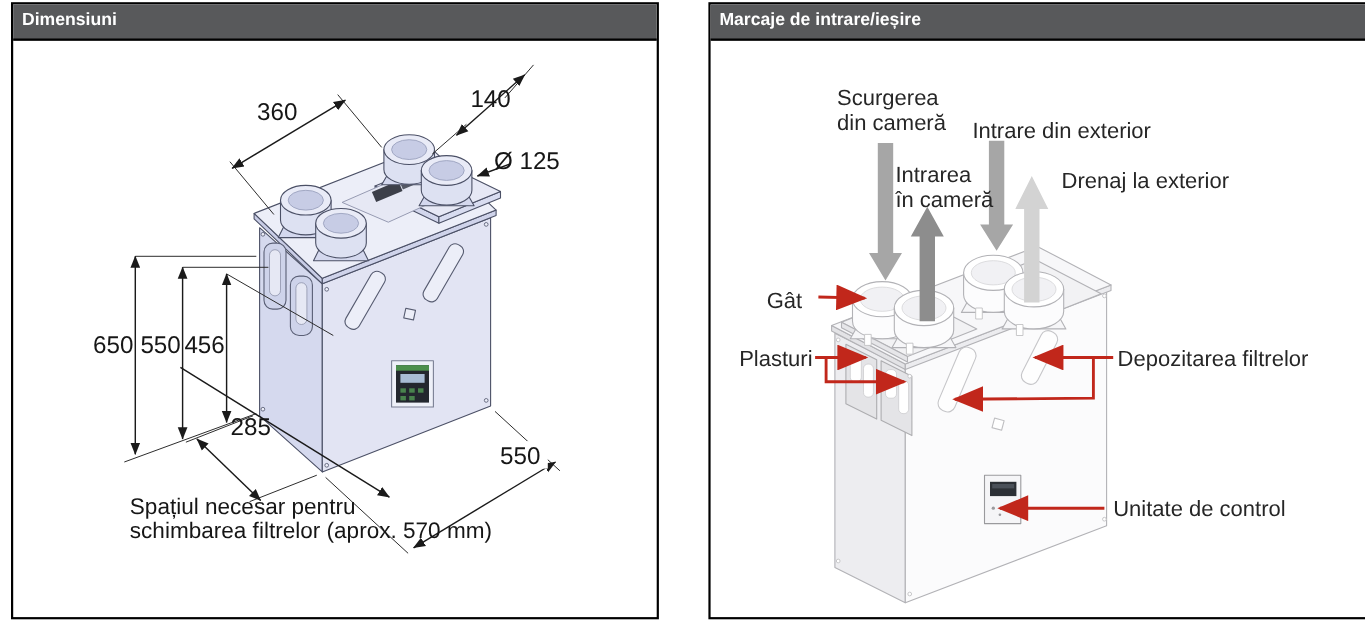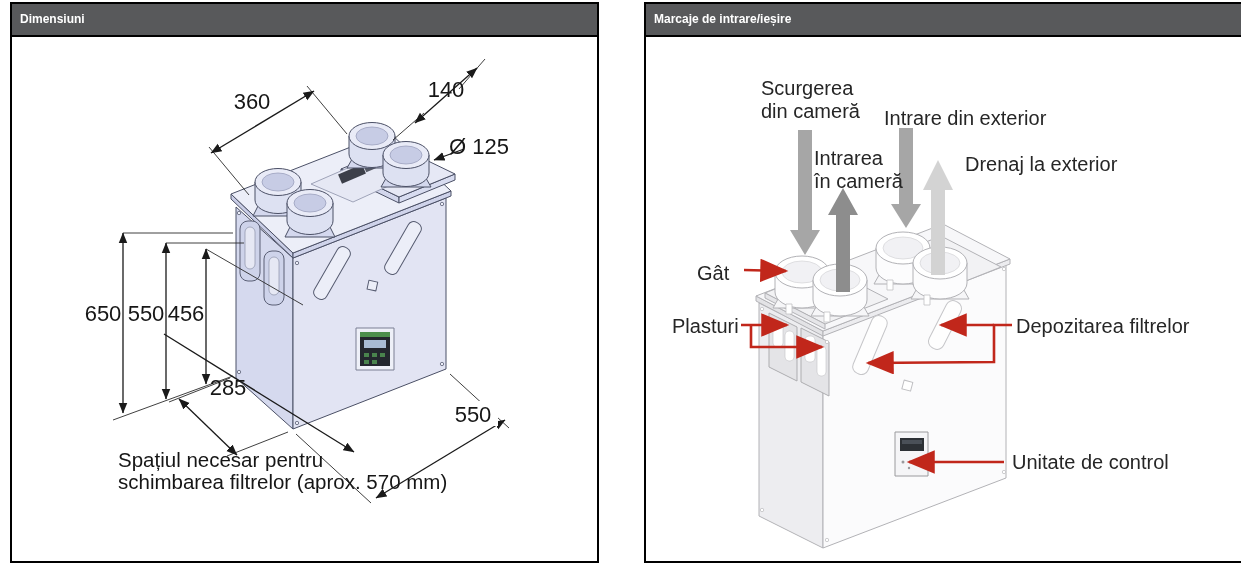--- a/index.html
+++ b/index.html
@@ -10,21 +10,21 @@
   }
   .panel {
     position:absolute; top:2px; box-sizing:border-box;
     border:2px solid #000; background:#fff;
   }
   #left-panel  { left:10px;  width:589px; height:561px; }
   #right-panel { left:644px; width:618px; height:561px; }
   .panel-header {
     height:33px; box-sizing:border-box; background:#58595b;
     border-bottom:2px solid #000; color:#fff; font-weight:bold;
-    font-size:12px; line-height:30px; padding-left:8px;
+    font-size:16px; line-height:30px; padding-left:8px;
   }
   .panel-body { width:100%; height:524px; }
   svg { display:block; }
   svg text { font-family:"Liberation Sans", sans-serif; fill:#161616; }
   .dim-num { font-size:22px; }
   .cap-txt { font-size:20.5px; }
   .lbl-txt { font-size:20px; fill:#262626; }
   .dimline { stroke:#1a1a1a; stroke-width:1.3; fill:none; }
   .extline { stroke:#2a2a2a; stroke-width:0.9; fill:none; }
   .redline { stroke:#c1271b; stroke-width:2.6; fill:none; }

